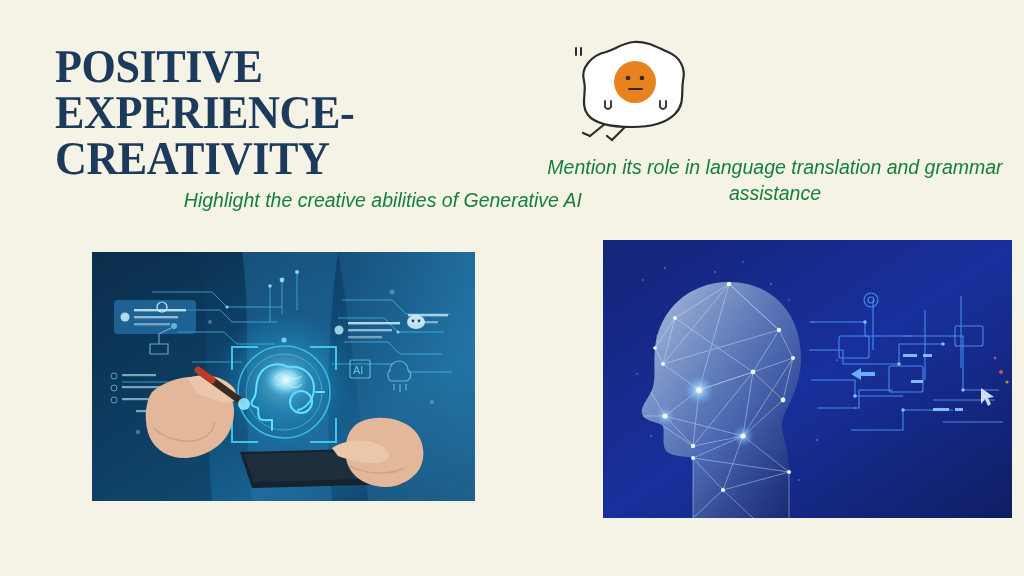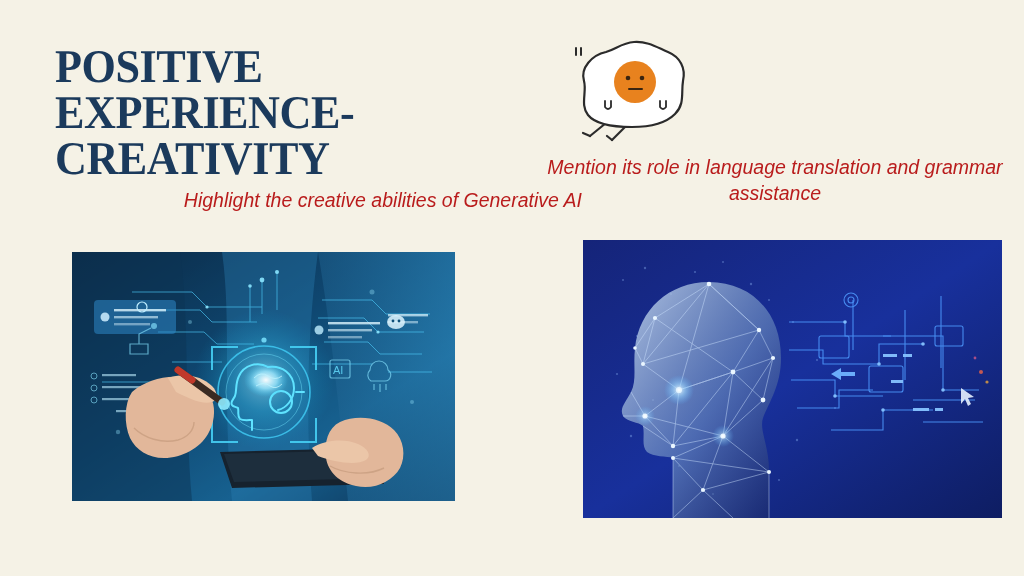--- a/index.html
+++ b/index.html
@@ -37,21 +37,21 @@
     letter-spacing: -0.5px;
     transform: scaleX(0.94);
     transform-origin: left top;
     white-space: pre-line;
     text-rendering: geometricPrecision;
   }
 
   
   .subtitle {
     position: absolute;
-    color: #b91c1c;
+    color: #15803d;
     font-family: "Liberation Sans", sans-serif;
     font-style: italic;
     font-size: 19.5px;
     line-height: 1.32;
   }
   #subtitle-left {
     left: 22px;
     top: 188px;
     width: 560px;
     text-align: right;
@@ -70,20 +70,21 @@
     top: 32px;
     width: 155px;
     height: 125px;
   }
 
   
   .photo {
     position: absolute;
     overflow: hidden;
     background: #0a2a4a;
+    margin-left: 20px;
   }
   #photo-left {
     left: 72px;
     top: 252px;
     width: 383px;
     height: 249px;
   }
   #photo-right {
     left: 583px;
     top: 240px;

